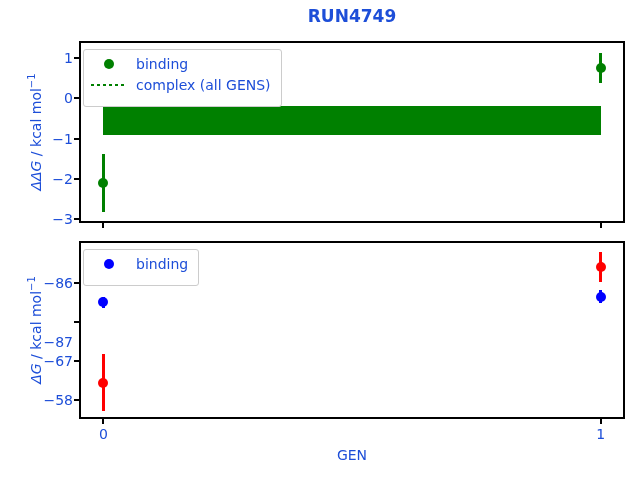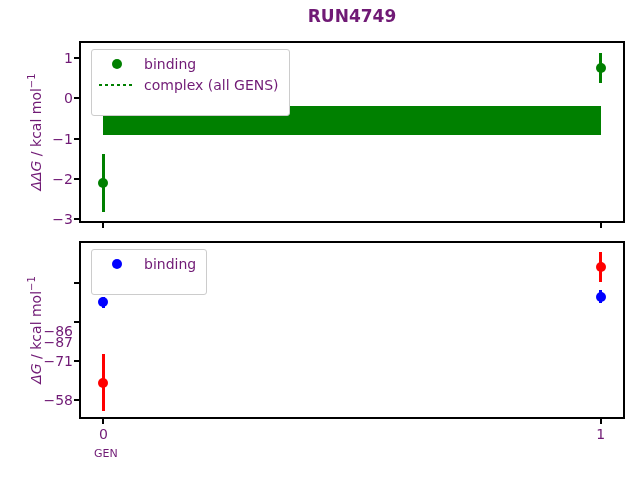--- a/index.html
+++ b/index.html
@@ -1,51 +1,51 @@
 <!DOCTYPE html>
 <html><head>
 <meta charset="utf-8">
 <style>
   html,body{margin:0;padding:0;background:#fff;}
   #figure{
     position:relative;width:625px;height:480px;background:#ffffff;
-    font-family:"DejaVu Sans","Liberation Sans",sans-serif;color:#701a75;overflow:hidden;
+    font-family:"DejaVu Sans","Liberation Sans",sans-serif;color:#1d4ed8;overflow:hidden;
   }
   #title{
     position:absolute;left:79px;top:6px;width:546px;height:20px;
     text-align:center;font-size:17px;font-weight:bold;
   }
   .axes{
     position:absolute;left:79px;width:546px;
     border:2px solid #000;box-sizing:border-box;background:#fff;
   }
   #axes-top{top:41px;height:182px;}
   #axes-bottom{top:241px;height:178px;}
   .ylabel{
     position:absolute;left:-46px;top:50%;
     transform:translate(-50%,-50%) rotate(-90deg);
     font-size:14px;white-space:nowrap;
   }
   .ylabel .mathpart{font-style:italic;}
   .ylabel sup{font-size:10px;}
   #xlabel{
-    position:absolute;left:94px;top:447px;width:546px;
-    font-size:11px;
+    position:absolute;left:79px;top:447px;width:546px;
+    text-align:center;font-size:14px;
   }
   .ytick{position:absolute;left:-7px;width:5px;height:2px;background:#000;}
   .yticklabel{position:absolute;left:-54px;width:46px;text-align:right;font-size:14px;height:20px;line-height:20px;}
   .xtick{position:absolute;width:2px;height:5px;background:#000;}
   .xticklabel{position:absolute;width:40px;text-align:center;font-size:14px;}
   .band{position:absolute;z-index:1;}
   .ebar{position:absolute;width:3px;z-index:2;}
   .pt{position:absolute;width:10px;height:10px;border-radius:50%;z-index:3;}
   .legend{
-    position:absolute;left:10px;top:6px;z-index:5;
+    position:absolute;left:2px;top:6px;z-index:5;
     background:#fff;border:1px solid #cccccc;border-radius:3px;
-    padding:3px 10px 20px 6px;
+    padding:3px 10px 11px 6px;
   }
   .legend-row{display:flex;align-items:center;height:21px;}
   .legend-handle{width:38px;display:flex;justify-content:center;align-items:center;flex:none;}
   .legend-dot{width:10px;height:10px;border-radius:50%;}
   .legend-line{width:36px;height:2px;}
   .legend-label{margin-left:8px;font-size:14px;white-space:nowrap;}
 </style>
 </head>
 <body>
 
@@ -96,25 +96,25 @@
     </div>
     <div class="legend">
       <div class="legend-row">
         <span class="legend-handle">
           <span class="legend-dot" style="background: rgb(0, 0, 255);"></span>
         </span>
         <span class="legend-label">binding</span>
       </div>
     </div>
   <div class="ytick" style="top: 38.8831px;"></div>
-      <div class="yticklabel" style="top: 29.8831px; margin-top: 48px;">−86</div>
+      <div class="yticklabel" style="top: 29.8831px;">−86</div>
       <div class="ytick" style="top: 77.9843px;"></div>
       <div class="yticklabel" style="top: 68.9843px; margin-top: 20px;">−87</div>
       <div class="ytick" style="top: 117.085px;"></div>
-      <div class="yticklabel" style="top: 108.085px;">−71</div>
+      <div class="yticklabel" style="top: 108.085px;">−67</div>
       <div class="ytick" style="top: 156.187px;"></div>
       <div class="yticklabel" style="top: 147.187px;">−58</div>
       <div class="xtick" style="left: 21.3761px; top: 176px;"></div>
       <div class="xticklabel" style="left: 2.37615px; top: 183px;">0</div>
       <div class="xtick" style="left: 518.624px; top: 176px;"></div>
       <div class="xticklabel" style="left: 499.624px; top: 183px;">1</div>
       <div class="ebar" style="left: 20.8761px; top: 54.3506px; height: 10.1663px; background: rgb(0, 0, 255);"></div>
       <div class="pt" style="left: 17.3761px; top: 54.4337px; background: rgb(0, 0, 255);"></div>
       <div class="ebar" style="left: 518.124px; top: 46.9213px; height: 13.2944px; background: rgb(0, 0, 255);"></div>
       <div class="pt" style="left: 514.624px; top: 48.5685px; background: rgb(0, 0, 255);"></div>

